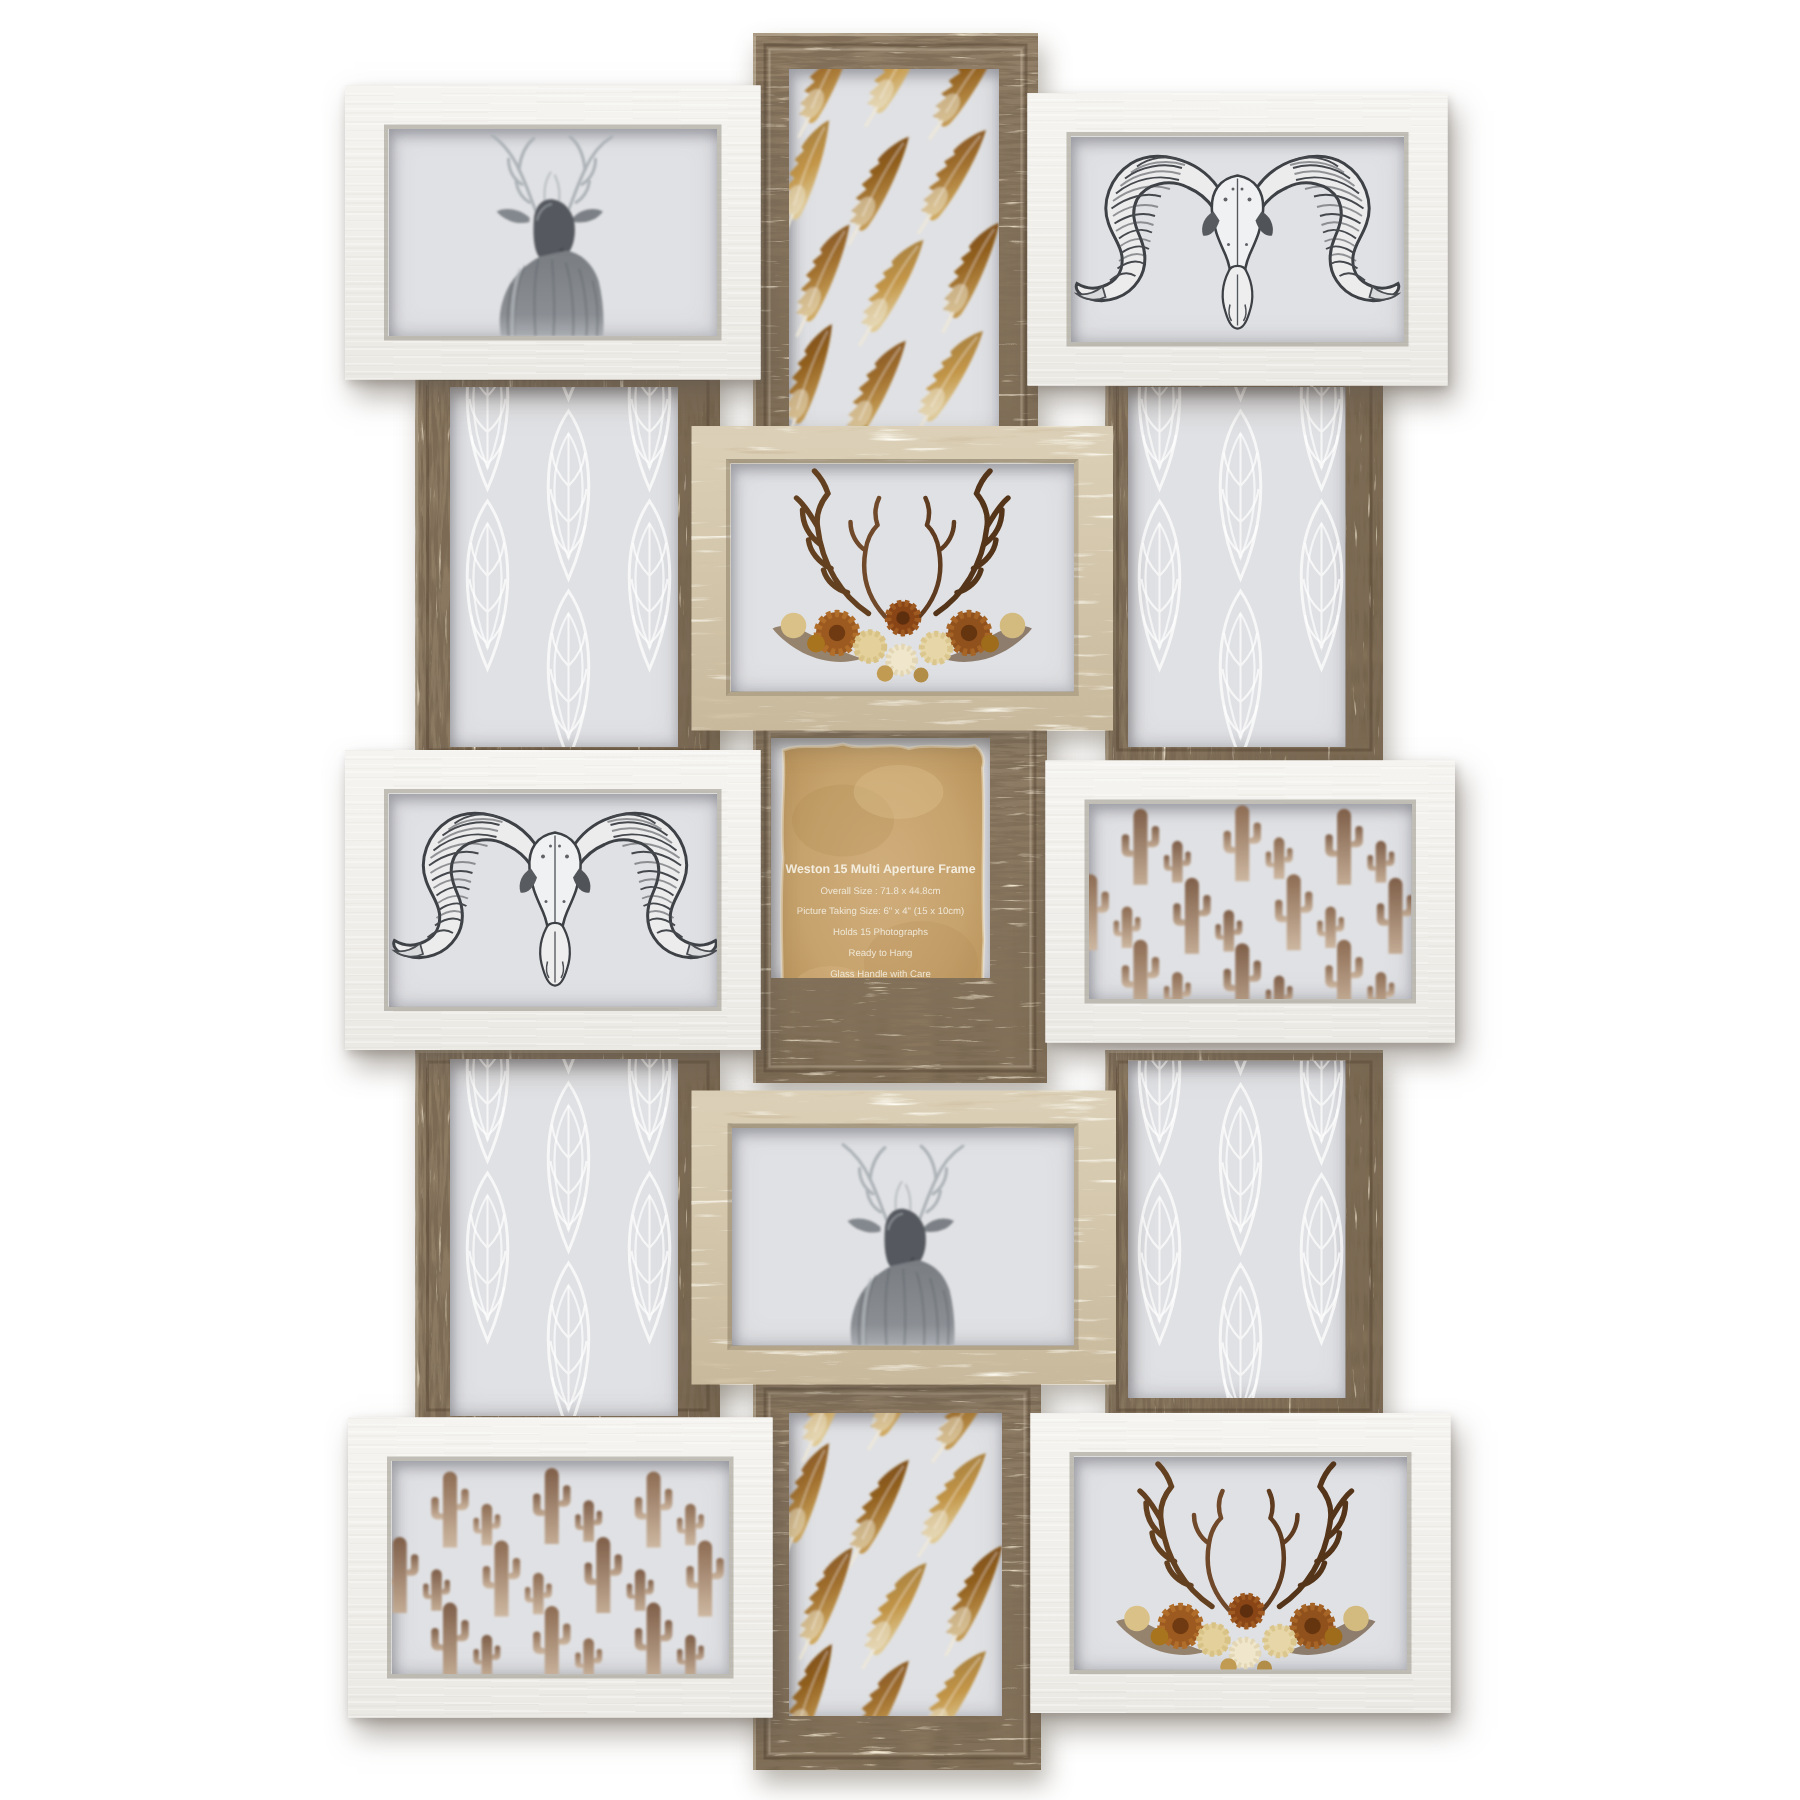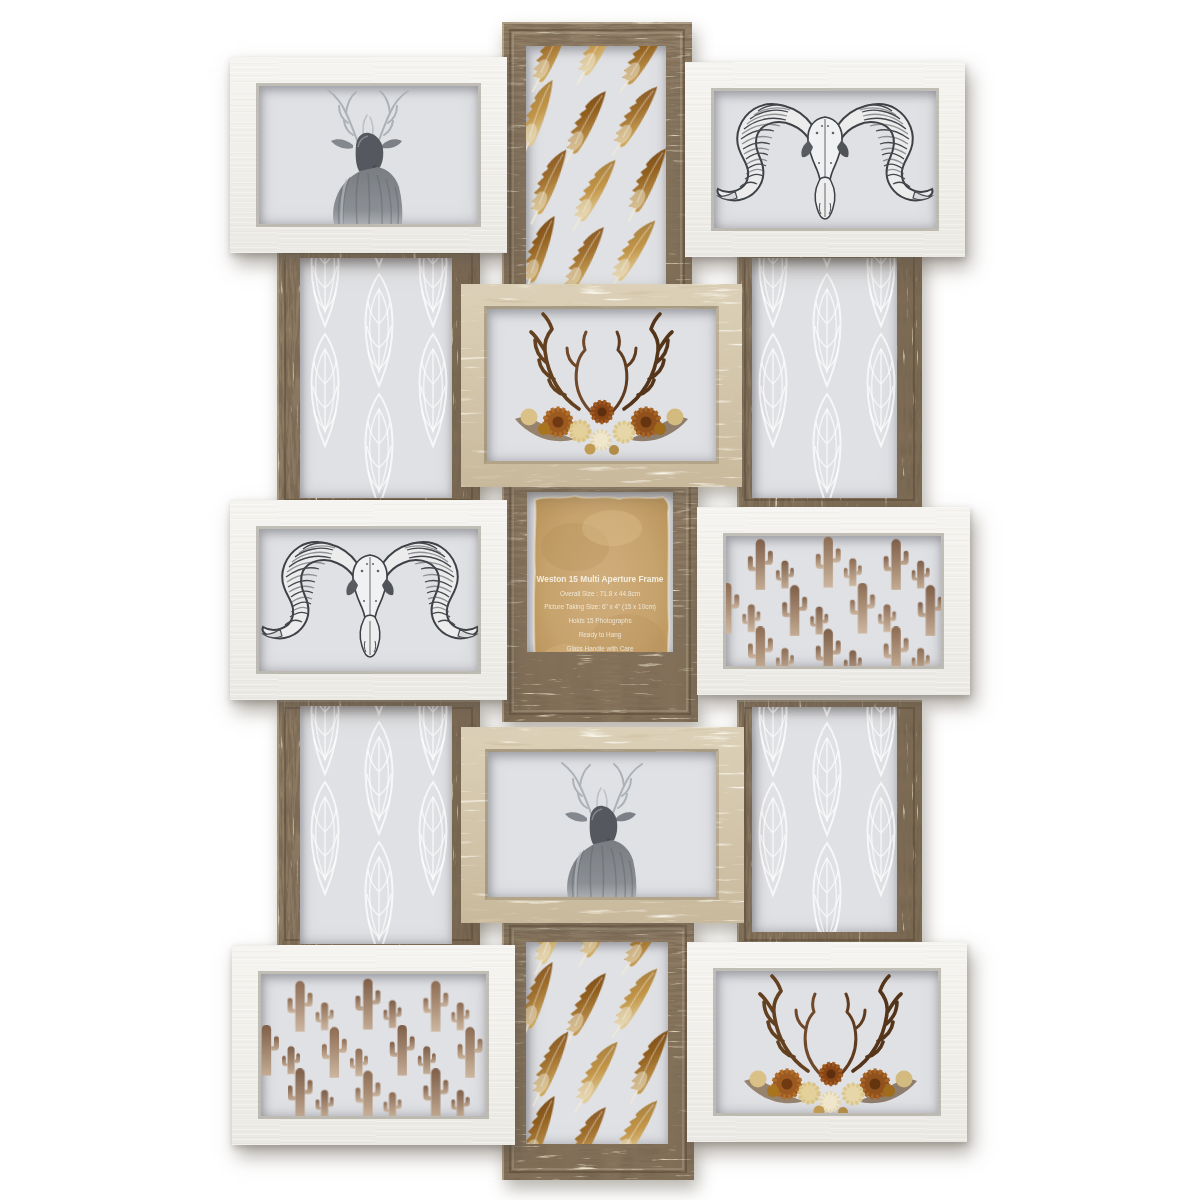--- a/index.html
+++ b/index.html
@@ -153,21 +153,21 @@
     <svg>
       <rect width="100%" height="100%" filter="url(#gmid)" opacity="0.5"></rect>
       <rect width="100%" height="100%" filter="url(#gdh)"></rect>
       <rect width="100%" height="100%" filter="url(#glh)"></rect>
       <rect x="1" y="1" width="100%" height="100%" fill="none" stroke="rgba(240,228,204,0.38)" stroke-width="2"></rect>
       <rect fill="none" stroke="rgba(50,36,20,0.28)" stroke-width="2" style="x:8px;y:8px;width:calc(100% - 16px);height:calc(100% - 16px)"></rect>
       <rect fill="none" stroke="rgba(245,233,210,0.25)" stroke-width="1.5" style="x:11px;y:11px;width:calc(100% - 22px);height:calc(100% - 22px)"></rect>
     </svg>
   </div>
 
-<div class="ph insh" style="left:527px;top:492px;width:146px;height:160px;">
+<div class="ph insh" style="left:514px;top:492px;width:146px;height:160px;">
   <svg width="146" height="208" viewBox="0 0 146 208">
     <path d="M8,8 C20,3 34,8 48,4 C62,9 78,2 92,7 C106,3 122,8 136,5 C140,8 143,13 141,20 C143,55 140,95 142,135 C140,162 143,188 138,198 C122,204 104,198 88,202 C70,197 52,204 36,198 C22,202 12,198 7,193 C9,160 5,120 8,80 C6,52 10,28 8,8 Z" fill="url(#pgrad)" stroke="rgba(242,230,202,0.55)" stroke-width="2"></path>
     <ellipse cx="48" cy="55" rx="34" ry="24" fill="#ab854c" opacity="0.20"></ellipse>
     <ellipse cx="100" cy="150" rx="38" ry="28" fill="#ab854c" opacity="0.17"></ellipse>
     <ellipse cx="85" cy="36" rx="30" ry="18" fill="#e2c694" opacity="0.32"></ellipse>
       <ellipse cx="40" cy="168" rx="26" ry="16" fill="#e2c694" opacity="0.22"></ellipse>
     <text x="73" y="90" text-anchor="middle" fill="#f7f3e8" fill-opacity="0.92" font-size="8.3" font-weight="bold" font-family="Liberation Sans, sans-serif">Weston 15 Multi Aperture Frame</text>
     <text x="73" y="104" text-anchor="middle" fill="#f4efe2" fill-opacity="0.88" font-size="6.4" font-family="Liberation Sans, sans-serif">Overall Size : 71.8 x 44.8cm</text>
     <text x="73" y="117" text-anchor="middle" fill="#f4efe2" fill-opacity="0.88" font-size="6.4" font-family="Liberation Sans, sans-serif">Picture Taking Size: 6" x 4" (15 x 10cm)</text>
     <text x="73" y="131" text-anchor="middle" fill="#f4efe2" fill-opacity="0.88" font-size="6.4" font-family="Liberation Sans, sans-serif">Holds 15 Photographs</text>

